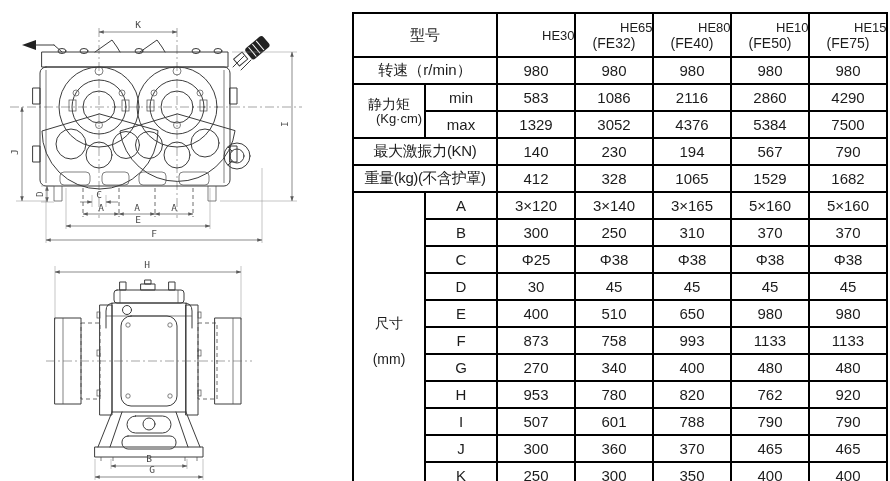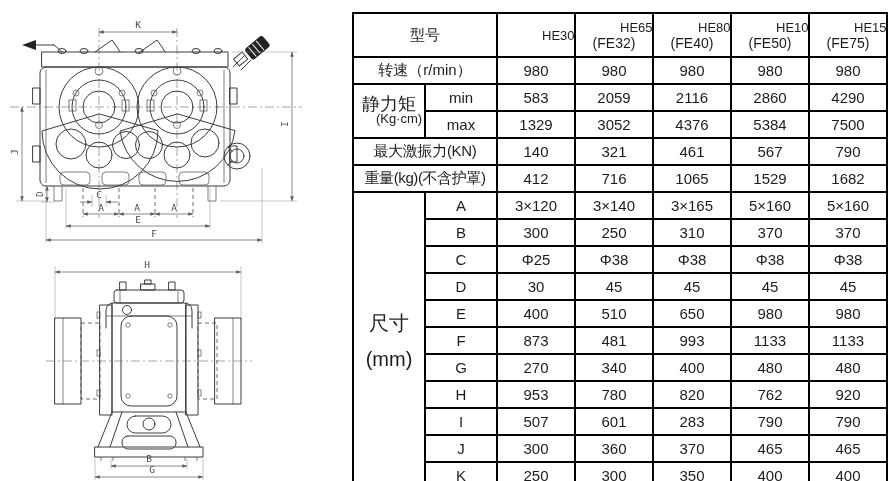--- a/index.html
+++ b/index.html
@@ -28,22 +28,22 @@
   tr.r-models td{height:42px;}
   td.blue{background:#c9e2f4;}
   td.yellow{background:#f7dc7a;}
   td.cream{background:#fbf2d8;}
   .model-name{font-size:13px;line-height:17px;padding-left:44px;}
   .model-sub{font-size:14px;line-height:15px;}
   .lbl-cn{font-size:14px;}
   .lbl-sm{font-size:13.5px;letter-spacing:-0.3px;}
   .lbl-xs{font-size:12.5px;letter-spacing:-0.4px;}
   .unit-line{font-size:13px;line-height:14px;margin-left:20px;}
-  .stack-top{font-size:18px;line-height:16px;}
-  .dims-label div{line-height:22px;font-size:20px;}
+  .stack-top{font-size:14px;line-height:16px;}
+  .dims-label div{line-height:22px;font-size:14px;}
 </style>
 </head>
 <body>
 
 <div class="drawing-wrap">
 <svg width="350" height="481" viewBox="0 0 350 481">
   <defs>
     <marker id="ar" viewBox="0 0 10 10" refX="9" refY="5" markerWidth="7.5" markerHeight="7.5" orient="auto-start-reverse">
       <path d="M0,1.6 L9.5,5 L0,8.4 Z" fill="#5a5a5a"></path>
     </marker>
@@ -299,47 +299,47 @@
     <td>980</td>
   </tr>
 
   <tr>
     <td rowspan="2" class="blue">
       <div class="stack-top">静力矩</div>
       <div class="unit-line">(Kg·cm)</div>
     </td>
     <td class="blue">min</td>
     <td>583</td>
-    <td>2059</td>
+    <td>1086</td>
     <td>2116</td>
     <td>2860</td>
     <td>4290</td>
   </tr>
   <tr>
     <td class="blue">max</td>
     <td>1329</td>
     <td>3052</td>
     <td>4376</td>
     <td>5384</td>
     <td>7500</td>
   </tr>
 
   <tr>
     <td colspan="2" class="blue lbl-sm">最大激振力(KN)</td>
     <td>140</td>
-    <td>321</td>
-    <td>461</td>
+    <td>230</td>
+    <td>194</td>
     <td>567</td>
     <td>790</td>
   </tr>
 
   <tr>
     <td colspan="2" class="blue lbl-xs">重量(kg)(不含护罩)</td>
     <td>412</td>
-    <td>716</td>
+    <td>328</td>
     <td>1065</td>
     <td>1529</td>
     <td>1682</td>
   </tr>
 
   <tr>
     <td rowspan="11" class="blue dims-label">
       <div>尺寸</div>
       <div style="height:14px"></div>
       <div>(mm)</div>
@@ -379,21 +379,21 @@
     <td class="cream">E</td>
     <td>400</td>
     <td>510</td>
     <td>650</td>
     <td>980</td>
     <td>980</td>
   </tr>
   <tr>
     <td class="cream">F</td>
     <td>873</td>
-    <td>481</td>
+    <td>758</td>
     <td>993</td>
     <td>1133</td>
     <td>1133</td>
   </tr>
   <tr>
     <td class="cream">G</td>
     <td>270</td>
     <td>340</td>
     <td>400</td>
     <td>480</td>
@@ -404,21 +404,21 @@
     <td>953</td>
     <td>780</td>
     <td>820</td>
     <td>762</td>
     <td>920</td>
   </tr>
   <tr>
     <td class="cream">I</td>
     <td>507</td>
     <td>601</td>
-    <td>283</td>
+    <td>788</td>
     <td>790</td>
     <td>790</td>
   </tr>
   <tr>
     <td class="cream">J</td>
     <td>300</td>
     <td>360</td>
     <td>370</td>
     <td>465</td>
     <td>465</td>

